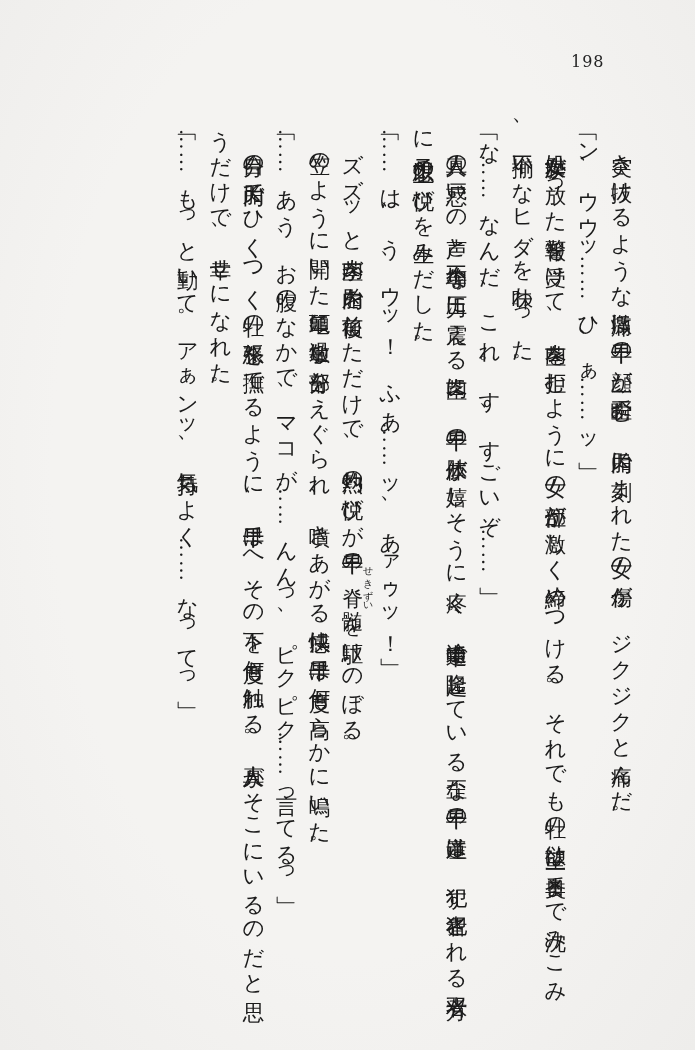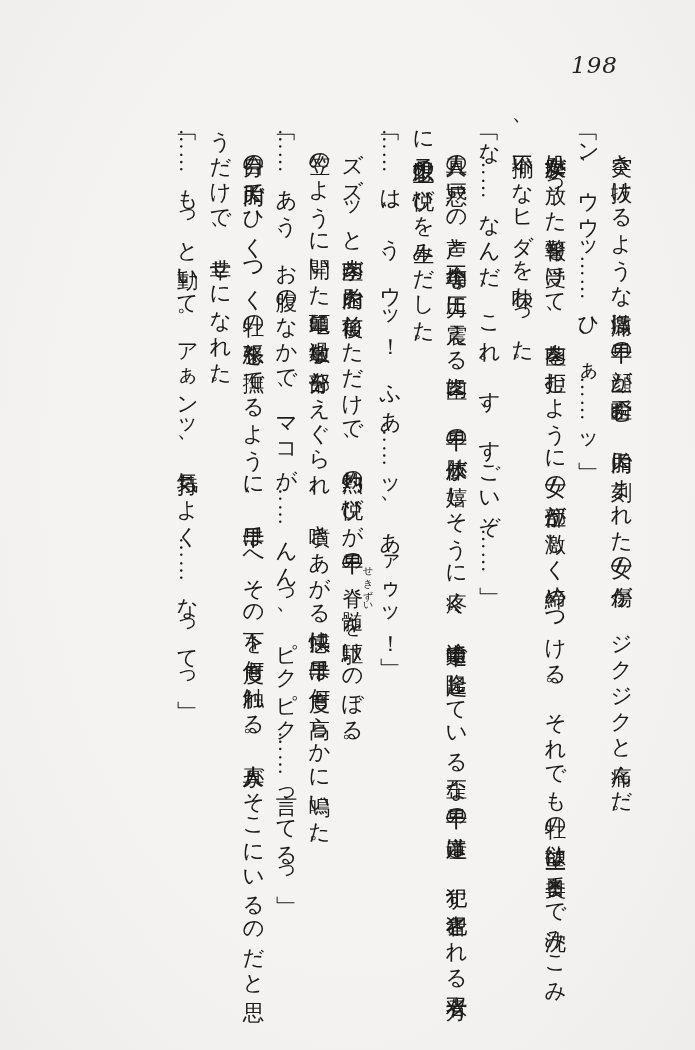--- a/index.html
+++ b/index.html
@@ -14,22 +14,21 @@
     overflow: hidden;
     background: radial-gradient(ellipse at 50% 45%, #f4f3f1 60%, #eeedeb 100%);
     color: #1b1b1b;
     font-family: "Liberation Serif", "DejaVu Serif", serif;
   }
   .page-number {
     position: absolute;
     top: 52px;
     left: 571px;
     font-family: "DejaVu Serif", "Liberation Serif", serif;
-    font-style: italic;
-    font-size: 23px;
+    font-size: 16px;
     letter-spacing: 1px;
     color: #242424;
   }
   .text-block {
     position: absolute;
     top: 116px;
     right: 58px;
     height: 878px;
     writing-mode: vertical-rl;
     text-orientation: mixed;

